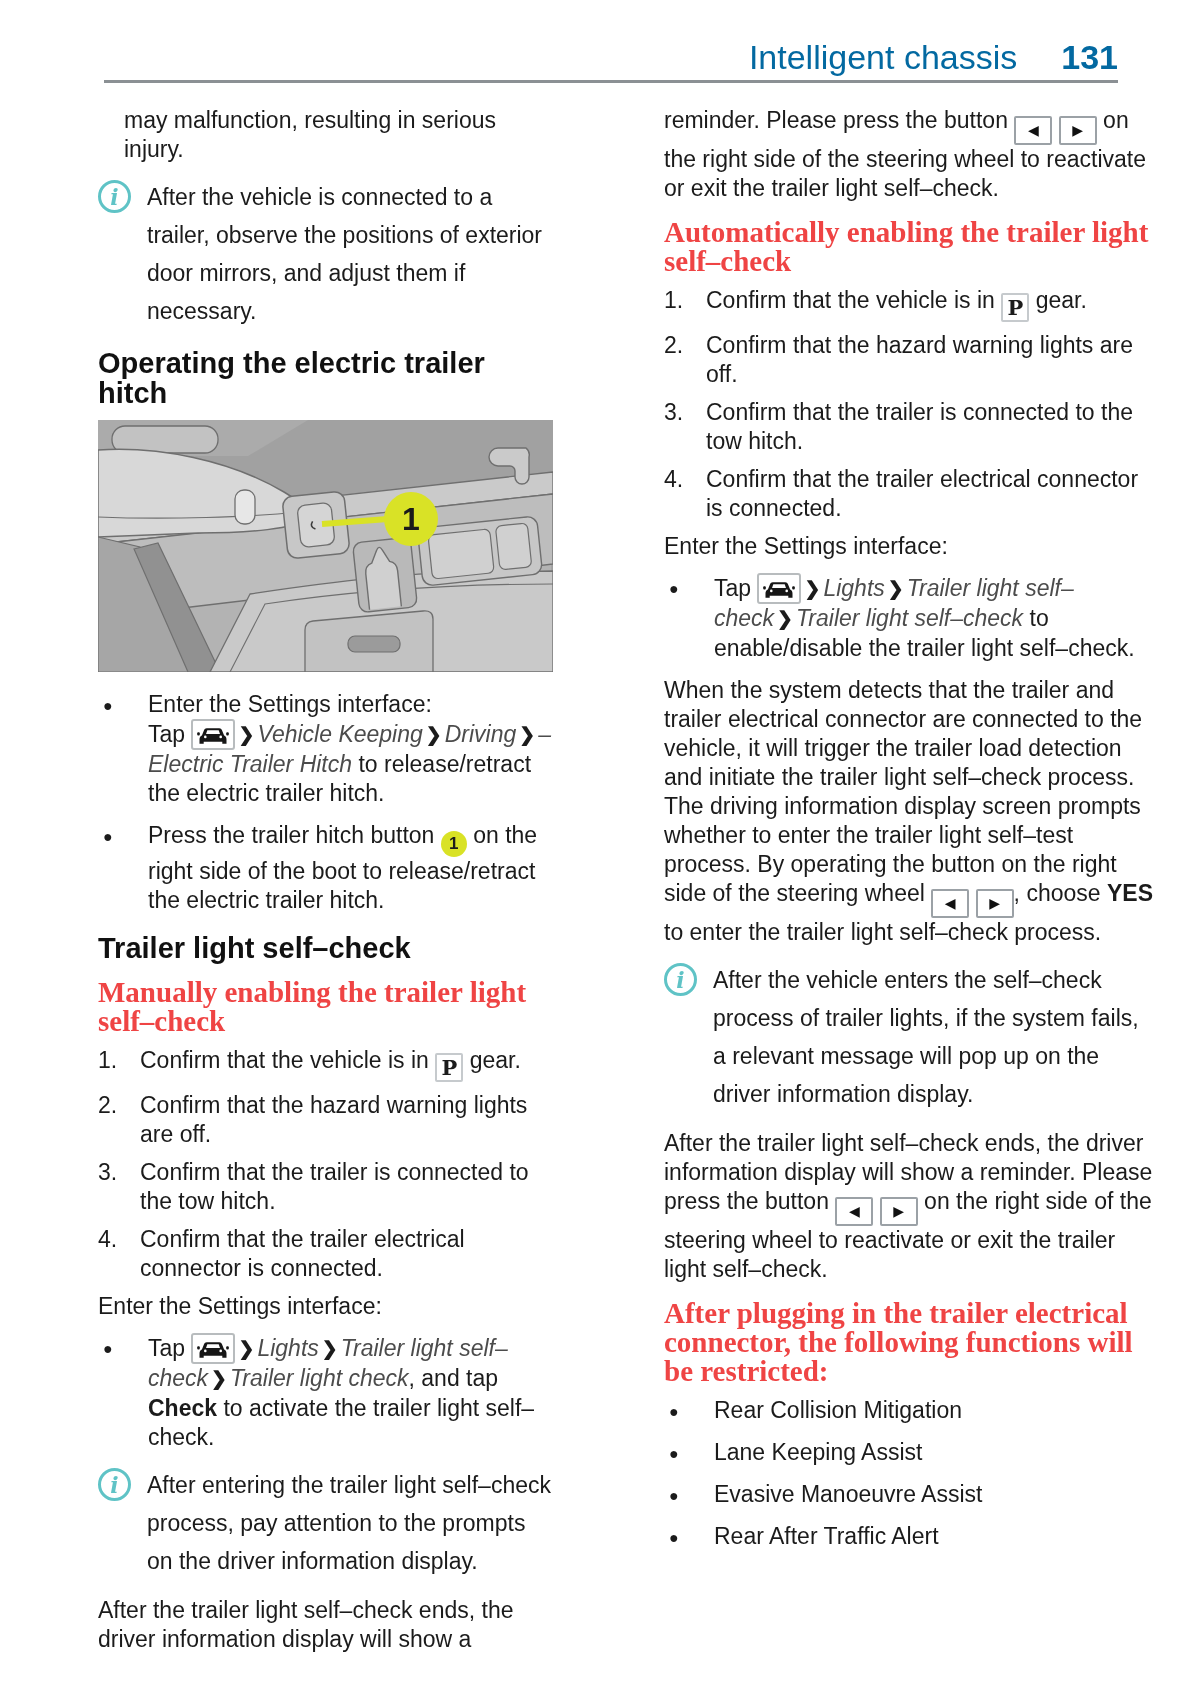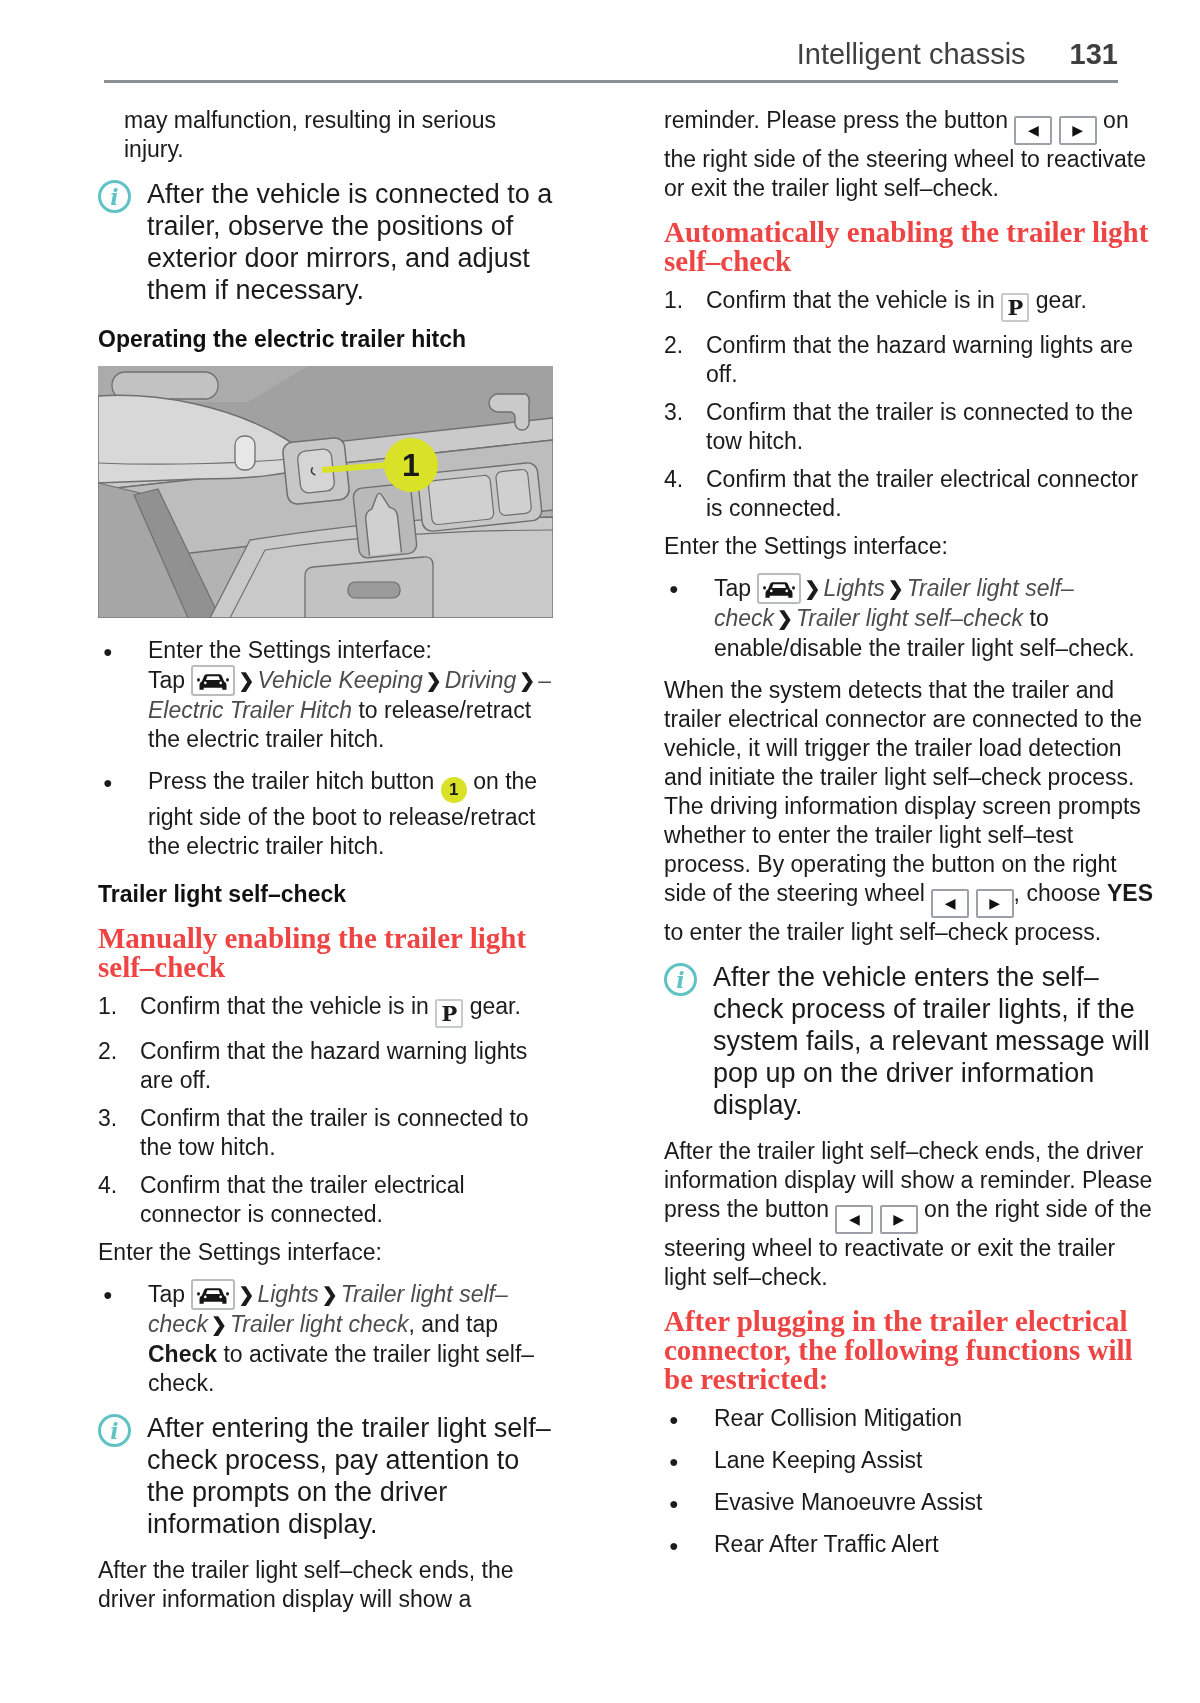--- a/index.html
+++ b/index.html
@@ -1,41 +1,41 @@
 <!DOCTYPE html>
 <html><head>
 <meta charset="utf-8">
 <style>
   html,body {margin:0; padding:0; background:#ffffff;}
   .page {position:relative; width:1200px; height:1703px; background:#ffffff; overflow:hidden;
          font-family:"Liberation Sans", sans-serif; color:#1b1b1b;}
 
   
   .page-header {position:absolute; top:38px; left:98px; width:1020px; text-align:right;
-                font-size:29px; color:#404040; white-space:nowrap;}
+                font-size:34px; color:#0369a1; white-space:nowrap;}
   .page-header .title {margin-right:44px;}
   .page-header .pgnum {font-weight:bold;}
   .rule {position:absolute; top:80px; left:104px; width:1014px; height:3px; background:#8b9094;}
 
   
   .col {position:absolute; top:106px;}
   #col-left  {left:98px;  width:455px;}
   #col-right {left:664px; width:490px;}
 
   .col p  {margin:0 0 12px; font-size:23px; line-height:29px;}
   .col p.indent {padding-left:26px;}
-  .col h2 {margin:18px 0 12px; font-size:23px; line-height:30px; font-weight:bold; color:#111;}
+  .col h2 {margin:18px 0 12px; font-size:29px; line-height:30px; font-weight:bold; color:#111;}
   .col h3 {margin:15px 0 10px; font-size:29px; line-height:29px; font-weight:bold; color:#ef4444;font-family:Liberation Serif, serif;}
 
   .note {display:flex; gap:16px; margin:14px 0 16px;}
   .note-icon {flex:0 0 33px; width:33px; height:33px; margin-top:2px; box-sizing:border-box;
               border:3px solid #5fc3c6; border-radius:50%; color:#5fc3c6;
               font-family:"DejaVu Serif", serif; font-style:italic; font-weight:bold; font-size:22px;
               display:flex; align-items:center; justify-content:center;}
-  .note-body {flex:1; font-size:27px; line-height:32px;}
+  .note-body {flex:1; font-size:23px; line-height:38px;}
 
   ul.blist {list-style:none; margin:0 0 6px; padding:0;}
   ul.blist li {position:relative; padding-left:50px; margin:0 0 13px; font-size:23px; line-height:29px;}
   ul.blist .marker {position:absolute; left:5px; top:1px; font-size:16px; color:#1b1b1b;}
 
   .oli {display:flex; margin:0 0 9px; font-size:23px; line-height:29px;}
   .oli .num {flex:0 0 42px;}
   .oli .otext {flex:1;}
 
   .inav {font-style:italic; color:#4c4c4c;}

